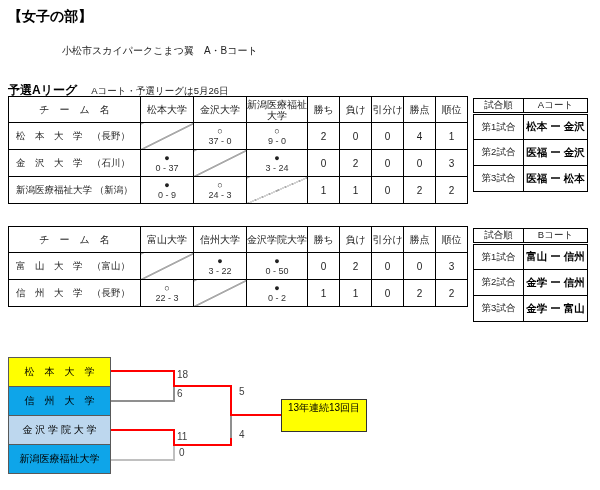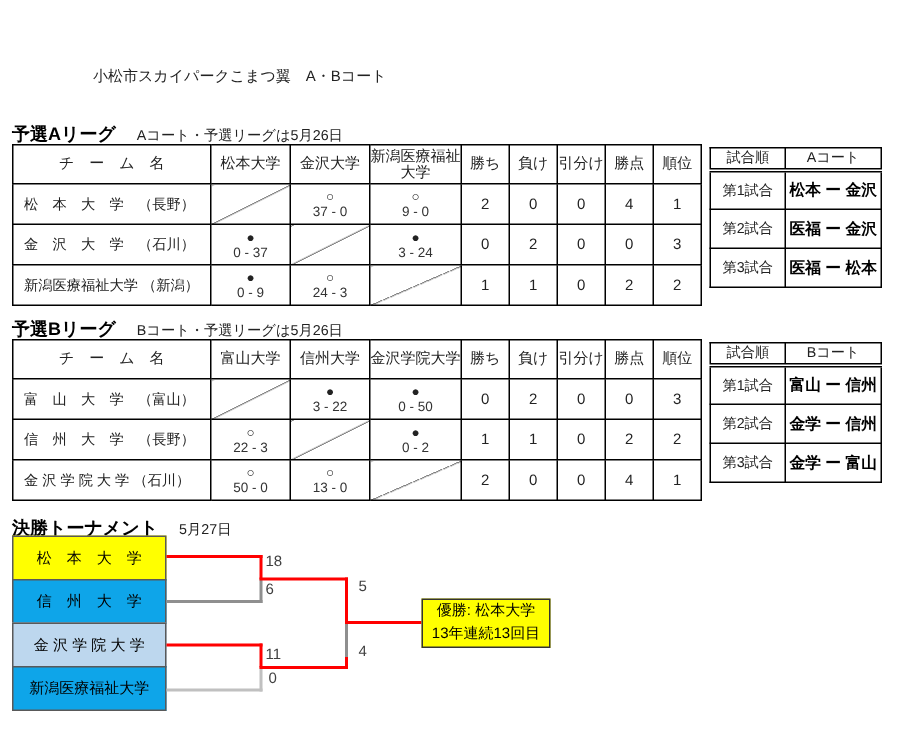--- a/index.html
+++ b/index.html
@@ -39,20 +39,21 @@
   .lgray{background:#c0c0c0;}
   .bscore{position:absolute;font-size:10px;color:#404040;}
   .champ{position:absolute;left:281px;top:399px;width:86px;height:33px;border:1px solid #333;
         background:#FFFF00;box-sizing:border-box;text-align:center;font-size:10px;line-height:15px;}
 </style>
 </head>
 <body>
 
 <div class="page">
 
+  <div class="abs doc-title" style="left:8px;top:8px;">【女子の部】</div>
   <div class="abs sub-line" style="left:62px;top:44px;">小松市スカイパークこまつ翼　A・Bコート</div>
 
   <div class="abs" style="left:8px;top:80px;">
     <span class="sec-title">予選Aリーグ</span><span class="sec-sub">Aコート・予選リーグは5月26日</span>
   </div>
 
   <table class="league" style="left:8px;top:96px;">
     <colgroup>
         <col style="width:132px">
         <col style="width:53px">
@@ -148,23 +149,20 @@
       <td class="ord">第2試合</td>
       <td class="match">医福 ー 金沢</td>
     </tr>
     <tr style="height:26px">
       <td class="ord">第3試合</td>
       <td class="match">医福 ー 松本</td>
     </tr>
   </tbody>
     </table>
 
-  <div class="abs" style="left:8px;top:210px;">
-    <span class="sec-title">予選Bリーグ</span><span class="sec-sub">Bコート・予選リーグは5月26日</span>
-  </div>
 
   <table class="league" style="left:8px;top:226px;">
     <colgroup>
         <col style="width:132px">
         <col style="width:53px">
         <col style="width:53px">
         <col style="width:61px">
         <col style="width:32px">
         <col style="width:32px">
         <col style="width:32px">
@@ -210,37 +208,20 @@
       <td>
             <span class="mark">●</span>
             <span class="score">0 - 2</span>
           </td>
       <td class="statv">1</td>
       <td class="statv">1</td>
       <td class="statv">0</td>
       <td class="statv">2</td>
       <td class="statv">2</td>
     </tr>
-    <tr style="height:27px">
-      <td class="name">金 沢 学 院 大 学 （石川）</td>
-      <td>
-            <span class="mark">○</span>
-            <span class="score">50 - 0</span>
-          </td>
-      <td>
-            <span class="mark">○</span>
-            <span class="score">13 - 0</span>
-          </td>
-      <td class="diag"></td>
-      <td class="statv">2</td>
-      <td class="statv">0</td>
-      <td class="statv">0</td>
-      <td class="statv">4</td>
-      <td class="statv">1</td>
-    </tr>
   </tbody>
     </table>
 
   <table class="sched" style="left:473px;top:228px;">
     <colgroup>
         <col style="width:50px">
         <col style="width:64px">
       </colgroup>
     <tbody>
         <tr style="height:15px">
@@ -255,23 +236,20 @@
       <td class="ord">第2試合</td>
       <td class="match">金学 ー 信州</td>
     </tr>
     <tr style="height:26px">
       <td class="ord">第3試合</td>
       <td class="match">金学 ー 富山</td>
     </tr>
   </tbody>
     </table>
 
-  <div class="abs" style="left:8px;top:343px;">
-    <span class="sec-title">決勝トーナメント</span><span class="sec-sub">5月27日</span>
-  </div>
 
   <div class="bteam bg-yellow" style="top:357px;">
       <span>松　本　大　学</span>
     </div>
   <div class="bteam" style="top:386px;">
       <span>信　州　大　学</span>
     </div>
   <div class="bteam bg-blue" style="top:415px;">
       <span>金 沢 学 院 大 学</span>
     </div>
@@ -297,17 +275,16 @@
   <div class="hl red" style="left:230px;top:414px;width:51px;"></div>
 
   <div class="bscore" style="left:177px;top:369px;">18</div>
   <div class="bscore" style="left:177px;top:388px;">6</div>
   <div class="bscore" style="left:239px;top:386px;">5</div>
   <div class="bscore" style="left:177px;top:431px;">11</div>
   <div class="bscore" style="left:179px;top:447px;">0</div>
   <div class="bscore" style="left:239px;top:429px;">4</div>
 
   <div class="champ">
-    <div>優勝: 松本大学</div>
     <div>13年連続13回目</div>
   </div>
 
 </div>
 
 </body></html>

